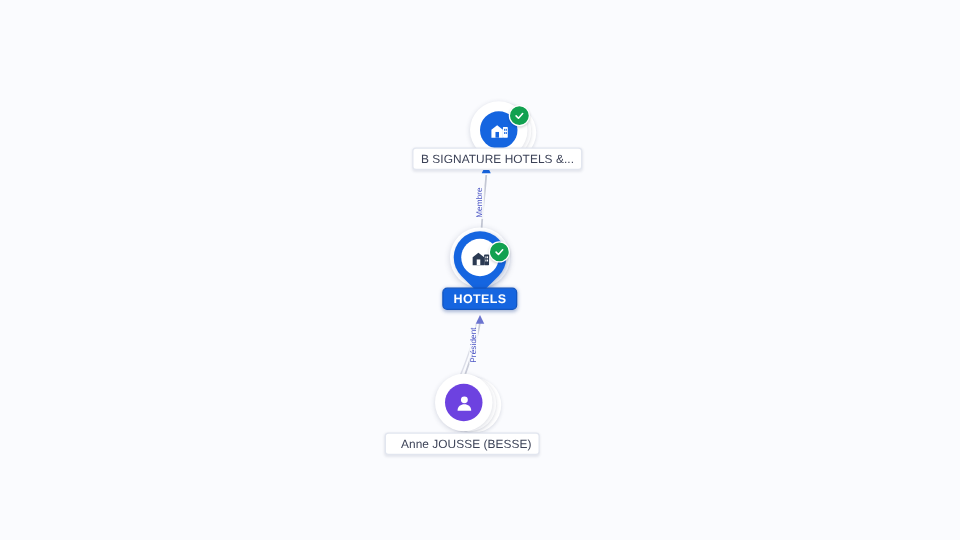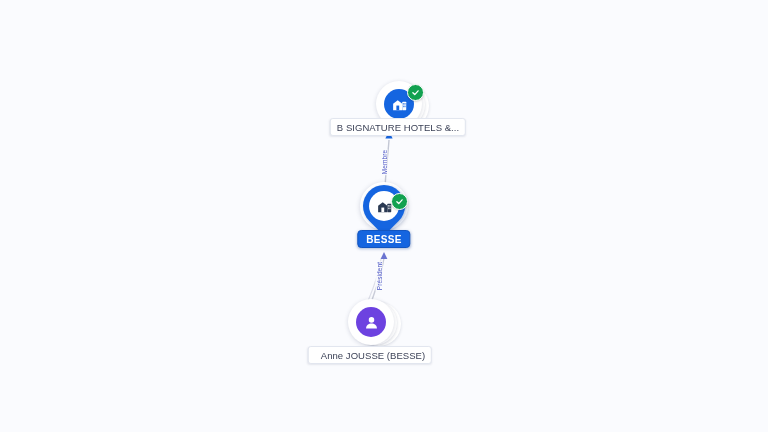--- a/index.html
+++ b/index.html
@@ -203,21 +203,21 @@
           <rect x="17.4" y="13.6" width="1.2" height="2.2" fill="#ffffff"></rect>
           <rect x="19.2" y="13.6" width="1.2" height="2.2" fill="#ffffff"></rect>
         </svg>
       </div>
     </div>
     <div class="badge" style="left:7px; top:-21px;">
       <svg width="9" height="9" viewBox="0 0 24 24" fill="none">
         <path d="M5 12.5 L10 17.5 L19 7.5" stroke="#ffffff" stroke-width="3.4" stroke-linecap="round" stroke-linejoin="round"></path>
       </svg>
     </div>
-    <div class="node-label pill" style="left:0px; top:16px;">BESSE</div>
+    <div class="node-label pill" style="left:0px; top:16px;">HOTELS</div>
   </div>
 
   <div class="node" style="left:371px; top:322px;">
     <div class="stack s3"></div>
     <div class="stack s2"></div>
     <div class="circle-node">
       <div class="disc purple">
         <svg width="17" height="17" viewBox="0 0 24 24" fill="none">
           <circle cx="12" cy="8.3" r="3.9" fill="#ffffff"></circle>
           <path d="M4.3 20.5 C4.3 15.9 8.0 13.4 12 13.4 C16 13.4 19.7 15.9 19.7 20.5 Z" fill="#ffffff"></path>

